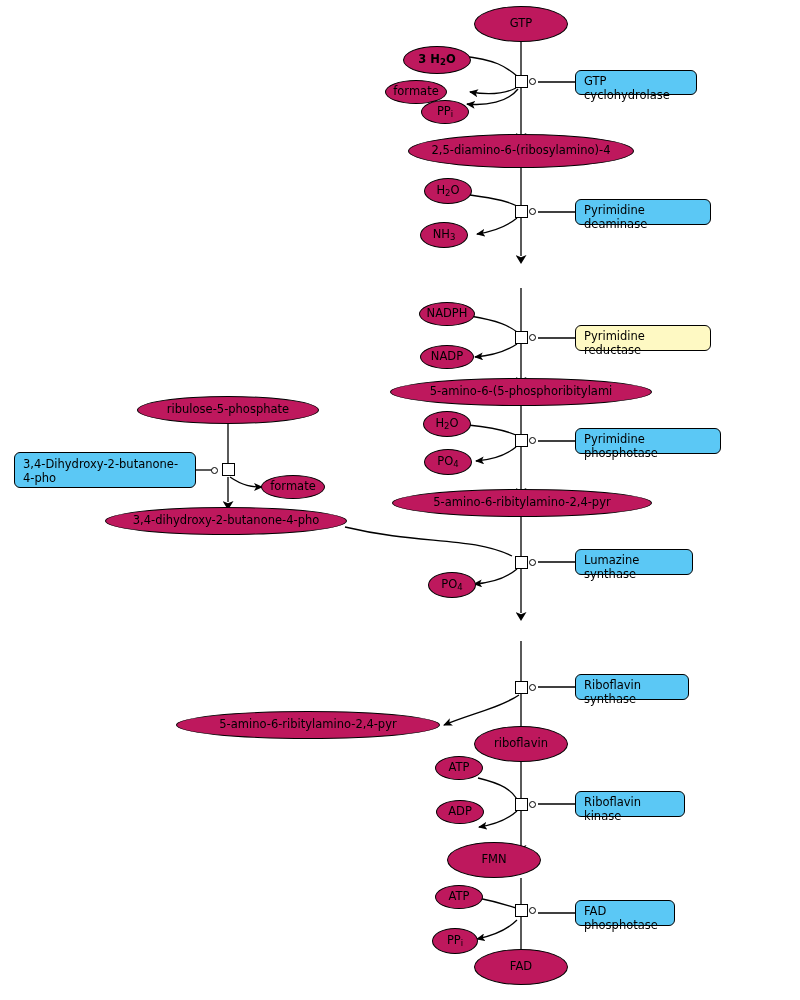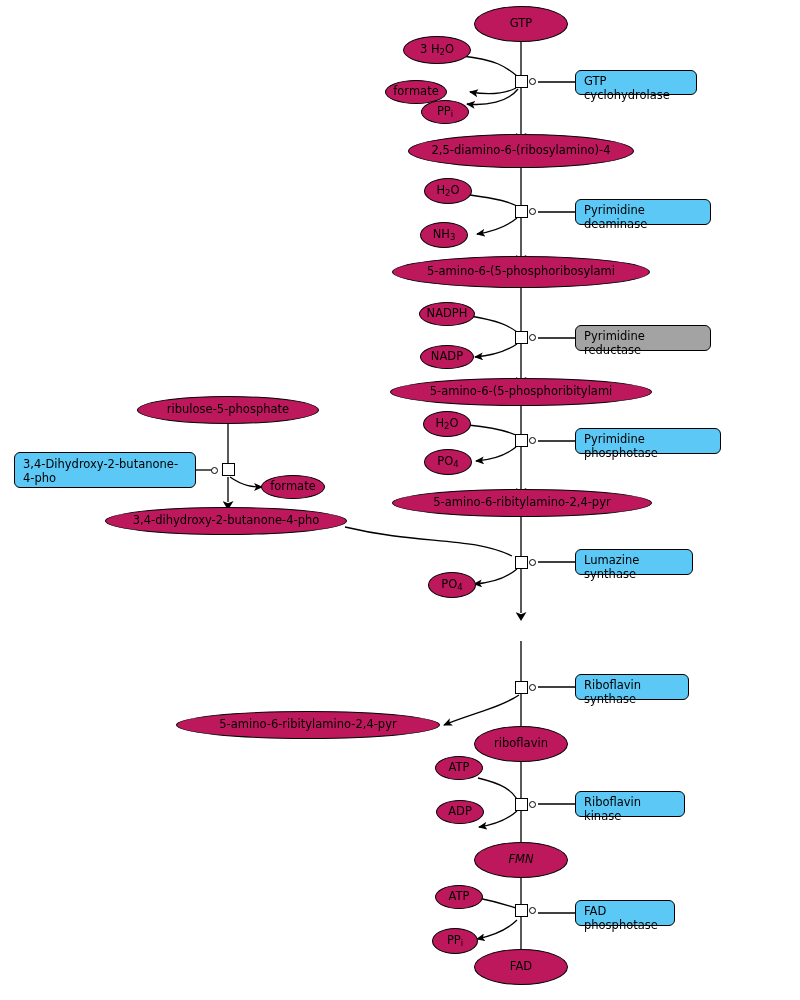--- a/index.html
+++ b/index.html
@@ -183,58 +183,55 @@
   </svg>
 
   <div class="node compound" style="left:474px; top:6px; width:94px; height:36px;">
     <span class="lbl">GTP</span>
   </div>
 
   <div class="node compound" style="left:408px; top:134px; width:226px; height:34px;">
     <span class="lbl">2,5-diamino-6-(ribosylamino)-4</span>
   </div>
 
-  <div class="node compound" style="left:392px; top:256px; width:258px; height:32px;">
-    <span class="lbl">5-amino-6-(5-phosphoribosylami</span>
-  </div>
 
   <div class="node compound" style="left:390px; top:378px; width:262px; height:28px;">
     <span class="lbl">5-amino-6-(5-phosphoribitylami</span>
   </div>
 
   <div class="node compound" style="left:392px; top:489px; width:260px; height:28px;">
     <span class="lbl">5-amino-6-ribitylamino-2,4-pyr</span>
   </div>
 
 
   <div class="node compound" style="left:176px; top:711px; width:264px; height:28px;">
     <span class="lbl">5-amino-6-ribitylamino-2,4-pyr</span>
   </div>
 
   <div class="node compound" style="left:474px; top:726px; width:94px; height:36px;">
     <span class="lbl">riboflavin</span>
   </div>
 
-  <div class="node compound" style="left:474px; top:842px; width:94px; height:36px;font-style:italic;">
+  <div class="node compound" style="left:447px; top:842px; width:94px; height:36px;">
     <span class="lbl">FMN</span>
   </div>
 
   <div class="node compound" style="left:474px; top:949px; width:94px; height:36px;">
     <span class="lbl">FAD</span>
   </div>
 
   <div class="node compound" style="left:137px; top:396px; width:182px; height:28px;">
     <span class="lbl">ribulose-5-phosphate</span>
   </div>
 
   <div class="node compound" style="left:105px; top:507px; width:242px; height:28px;">
     <span class="lbl">3,4-dihydroxy-2-butanone-4-pho</span>
   </div>
 
-  <div class="node cofactor" style="left:403px; top:36px; width:68px; height:28px;">
+  <div class="node cofactor" style="left:403px; top:46px; width:68px; height:28px;font-weight:bold;">
     <span class="lbl">3  H<sub>2</sub>O</span>
   </div>
 
   <div class="node cofactor" style="left:385px; top:80px; width:62px; height:24px;">
     <span class="lbl">formate</span>
   </div>
 
   <div class="node cofactor" style="left:421px; top:100px; width:48px; height:24px;">
     <span class="lbl">PP<sub>i</sub></span>
   </div>
@@ -315,21 +312,21 @@
   <div class="port" style="left:211px; top:467px;"></div>
 
   <div class="enzyme" style="left: 575px; top: 70px; width: 122px; height: 25px; background: rgb(91, 200, 245);">
     <span>GTP cyclohydrolase</span>
   </div>
 
   <div class="enzyme" style="left: 575px; top: 199px; width: 136px; height: 26px; background: rgb(91, 200, 245);">
     <span>Pyrimidine deaminase</span>
   </div>
 
-  <div class="enzyme" style="left: 575px; top: 325px; width: 136px; height: 26px; background: #a3a3a3;">
+  <div class="enzyme" style="left: 575px; top: 325px; width: 136px; height: 26px; background: #fef9c3;">
     <span>Pyrimidine reductase</span>
   </div>
 
   <div class="enzyme" style="left: 575px; top: 428px; width: 146px; height: 26px; background: rgb(91, 200, 245);">
     <span>Pyrimidine phosphotase</span>
   </div>
 
   <div class="enzyme multiline" style="left: 14px; top: 452px; width: 182px; height: 36px; background: rgb(91, 200, 245);">
     <span style="white-space:normal; line-height:1.2;">3,4-Dihydroxy-2-butanone-4-pho</span>
   </div>

